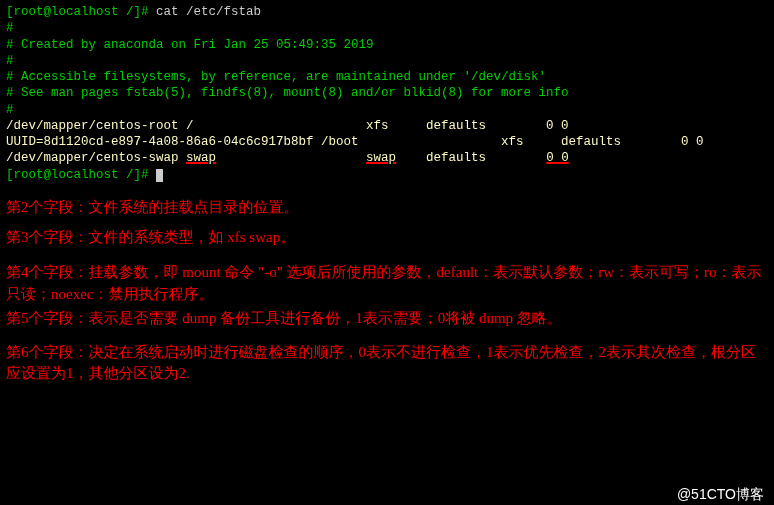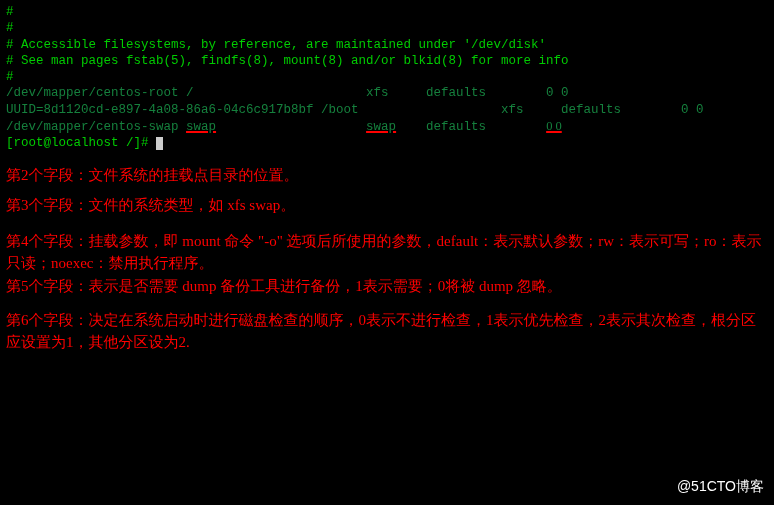--- a/index.html
+++ b/index.html
@@ -21,76 +21,79 @@
     .prompt-line {
       color: #00cc00;
     }
     .prompt-cmd {
       color: #ccc;
     }
     .comment {
       color: #00cc00;
     }
     .fstab-line {
-      color: #15803d;
+      color: #fef9c3;
       white-space: pre;
     }
     .underline-swap1 {
       text-decoration: underline;
       text-decoration-color: #ff0000;
       text-decoration-thickness: 2px;
     }
     .underline-swap2 {
       text-decoration: underline;
       text-decoration-color: #ff0000;
       text-decoration-thickness: 2px;
     }
     .underline-defaults {
       text-decoration-color: #ff0000;
       text-decoration-thickness: 2px;
     }
     .underline-zero {
       text-decoration: underline;
       text-decoration-color: #ff0000;
       text-decoration-thickness: 2px;
-      font-family: Liberation Serif, serif;
     }
     .red-text {
       color: #ff0000;
       font-family: "SimSun", "Songti SC", serif;
       font-size: 15px;
       line-height: 1.45;
       margin-top: 2px;
     }
     .red-block {
       margin-top: 6px;
     }
     .watermark {
       position: absolute;
-      bottom: 10px;
+      bottom: 2px;
       right: 10px;
       color: #fff;
       font-size: 14px;
       font-family: Arial, sans-serif;
     }
     .cursor {
       display: inline-block;
       width: 7px;
       height: 13px;
       background: #ccc;
       vertical-align: text-bottom;
     }
   </style>
 </head>
 <body>
 
 <div>
+  <div class="prompt-line">
+    <span>[</span><span>root@localhost</span><span> /</span><span>]#</span><span class="prompt-cmd"> cat /etc/fstab</span>
+  </div>
 
   <div class="comment"></div>
   <div class="comment">#</div>
+  <div class="comment"># Created by anaconda on Fri Jan 25 05:49:35 2019</div>
   <div class="comment">#</div>
   <div class="comment"># Accessible filesystems, by reference, are maintained under '/dev/disk'</div>
   <div class="comment"># See man pages fstab(5), findfs(8), mount(8) and/or blkid(8) for more info</div>
   <div class="comment">#</div>
   <div class="fstab-line">/dev/mapper/centos-root /                       xfs     defaults        0 0</div>
   <div class="fstab-line">UUID=8d1120cd-e897-4a08-86a6-04c6c917b8bf /boot                   xfs     defaults        0 0</div>
   <div class="fstab-line"><span>/dev/mapper/centos-swap </span><span class="underline-swap1">swap</span><span>                    </span><span class="underline-swap2">swap</span><span>    </span><span class="underline-defaults">defaults</span><span>        </span><span class="underline-zero">0 0</span></div>
 
   <div class="prompt-line">
     <span>[</span><span>root@localhost</span><span> /</span><span>]#</span><span class="prompt-cmd"> </span><span class="cursor"></span>

